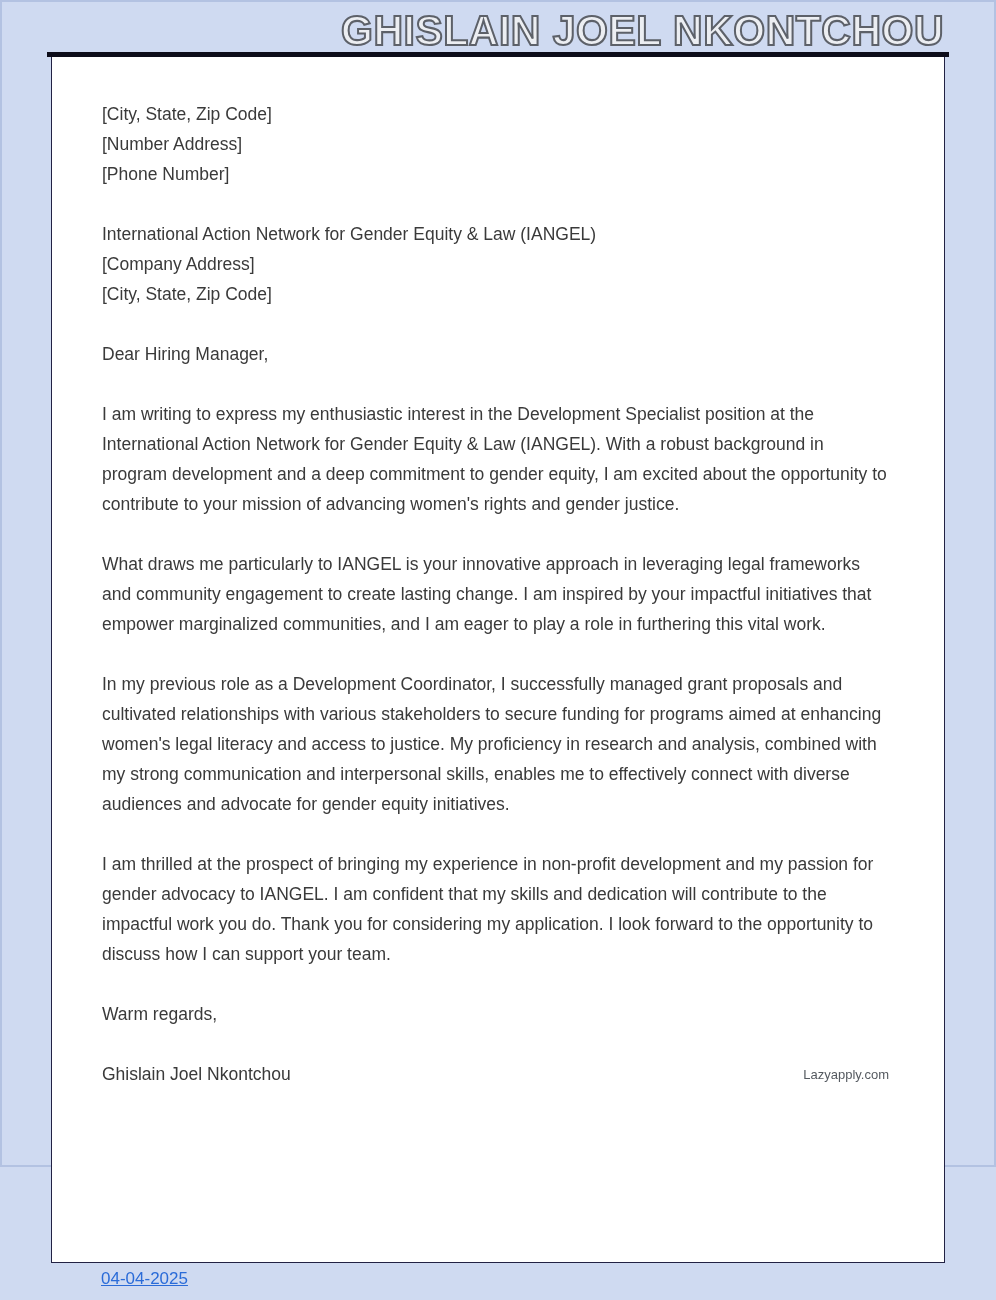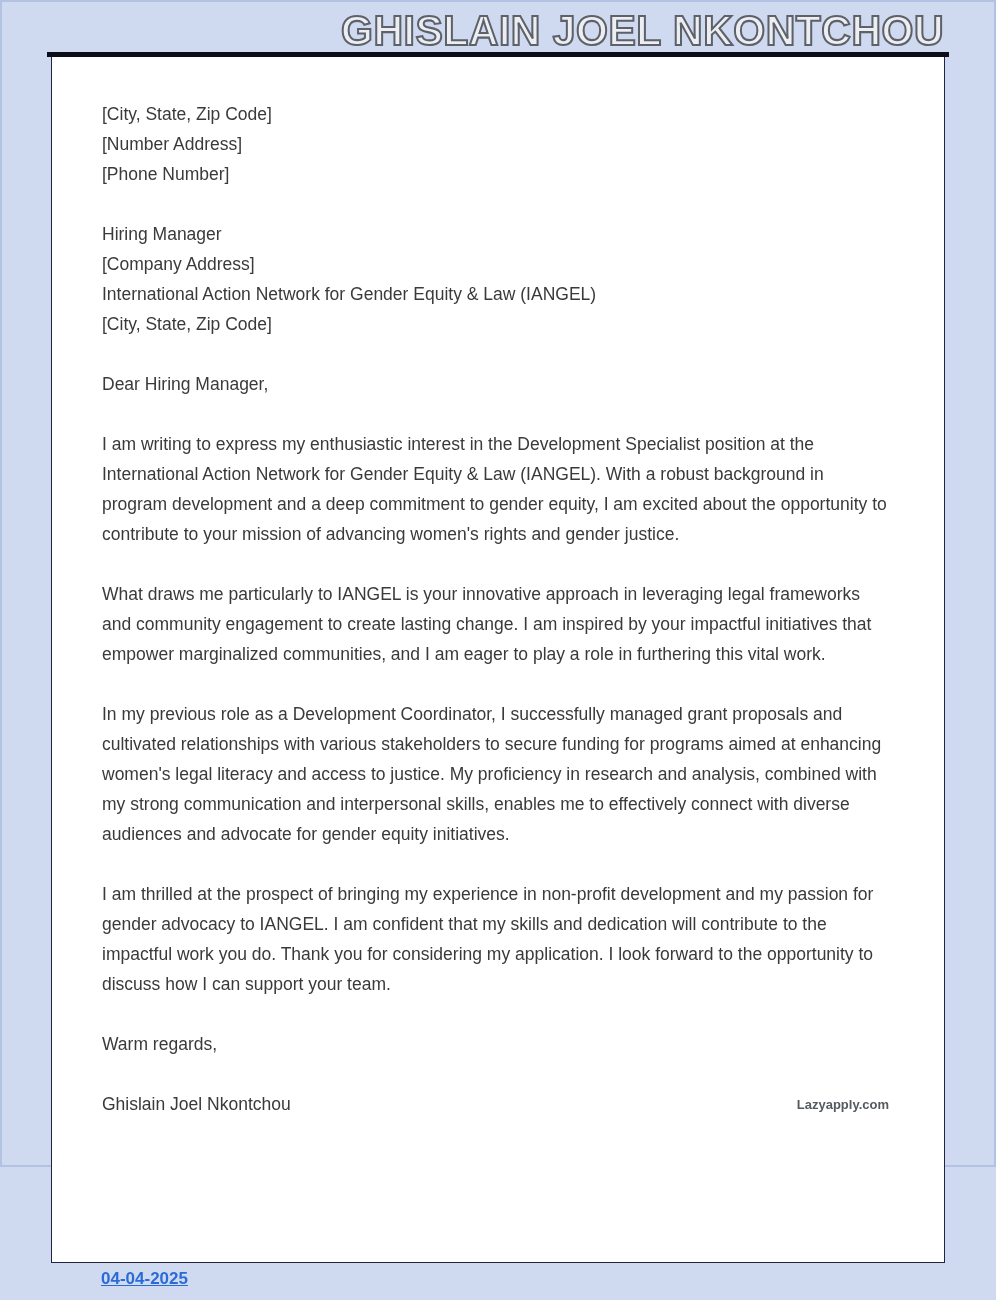--- a/index.html
+++ b/index.html
@@ -59,31 +59,29 @@
   .sig-row {
     display: flex;
     justify-content: space-between;
     align-items: flex-end;
   }
   .watermark {
     font-size: 13px;
     color: #555a60;
     line-height: 20px;
     padding-bottom: 4px;
-    font-weight: bold;
   }
   .date-link-row {
     margin: 6px 0 0 99px;
   }
   .date-link {
     color: #2a6bd8;
     text-decoration: underline;
     font-size: 17px;
     cursor: pointer;
-    font-weight: bold;
   }
 </style>
 </head>
 <body>
 
 <div class="frame">
 
   <div class="header">
     <span class="header-name">GHISLAIN JOEL NKONTCHOU</span>
   </div>
@@ -92,23 +90,22 @@
 
   <div class="page">
 
     <div class="block">
       <div>[City, State, Zip Code]</div>
       <div>[Number Address]</div>
       <div>[Phone Number]</div>
     </div>
 
     <div class="block">
-      <div>Hiring Manager</div>
+      <div>International Action Network for Gender Equity &amp; Law (IANGEL)</div>
       <div>[Company Address]</div>
-      <div>International Action Network for Gender Equity &amp; Law (IANGEL)</div>
       <div>[City, State, Zip Code]</div>
     </div>
 
     <div class="block">
       <div>Dear Hiring Manager,</div>
     </div>
 
     <p class="para">I am writing to express my enthusiastic interest in the Development Specialist position at the International Action Network for Gender Equity &amp; Law (IANGEL). With a robust background in program development and a deep commitment to gender equity, I am excited about the opportunity to contribute to your mission of advancing women's rights and gender justice.</p>
     <p class="para">What draws me particularly to IANGEL is your innovative approach in leveraging legal frameworks and community engagement to create lasting change. I am inspired by your impactful initiatives that empower marginalized communities, and I am eager to play a role in furthering this vital work.</p>
     <p class="para">In my previous role as a Development Coordinator, I successfully managed grant proposals and cultivated relationships with various stakeholders to secure funding for programs aimed at enhancing women's legal literacy and access to justice. My proficiency in research and analysis, combined with my strong communication and interpersonal skills, enables me to effectively connect with diverse audiences and advocate for gender equity initiatives.</p>

